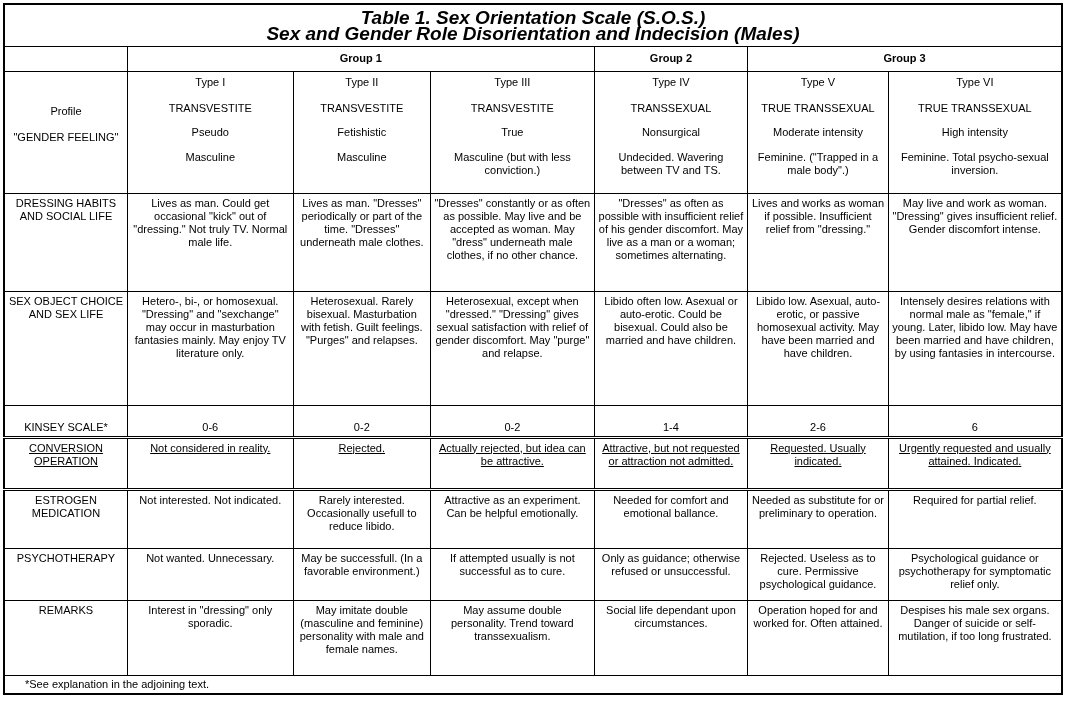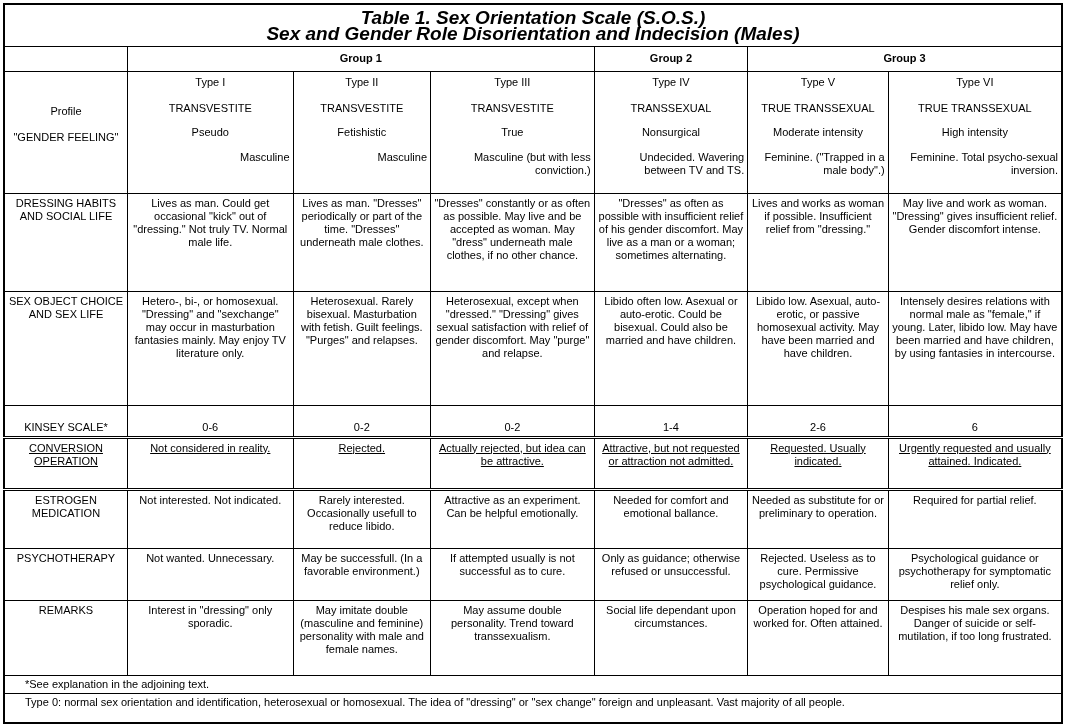--- a/index.html
+++ b/index.html
@@ -41,21 +41,21 @@
 
   .title-cell { padding-top: 5px; }
   .title-line { font-weight: bold; font-style: italic; font-size: 19px; line-height: 16px; }
 
   .group-cell { font-weight: bold; vertical-align: middle; padding: 2px; }
 
   
   .pt { margin-top: 1px; }
   .pn { margin-top: 13px; }
   .ps { margin-top: 11px; }
-  .pf { margin-top: 12px; text-align: right; }
+  .pf { margin-top: 12px; }
   .plab1 { margin-top: 30px; }
   .plab2 { margin-top: 13px; }
 
   tr.r-kinsey td { vertical-align: middle; padding-top: 15px; border-bottom: 3px double #000; }
   tr.r-conversion td { border-bottom: 3px double #000; }
 
   .foot {
     text-align: left;
     padding: 2px 20px;
     border-left: none; border-right: none;
@@ -200,18 +200,15 @@
       <td>May imitate double (masculine and feminine) personality with male and female names.</td>
       <td>May assume double personality. Trend toward transsexualism.</td>
       <td>Social life dependant upon circumstances.</td>
       <td>Operation hoped for and worked for. Often attained.</td>
       <td>Despises his male sex organs. Danger of suicide or self-mutilation, if too long frustrated.</td>
     </tr>
 
     <tr class="r-foot1">
       <td colspan="7" class="foot">*See explanation in the adjoining text.</td>
     </tr>
-    <tr class="r-foot2">
-      <td colspan="7" class="foot">Type 0: normal sex orientation and identification, heterosexual or homosexual. The idea of "dressing" or "sex change" foreign and unpleasant. Vast majority of all people.</td>
-    </tr>
   </tbody>
     </table>
 </div>
 
 </body></html>

